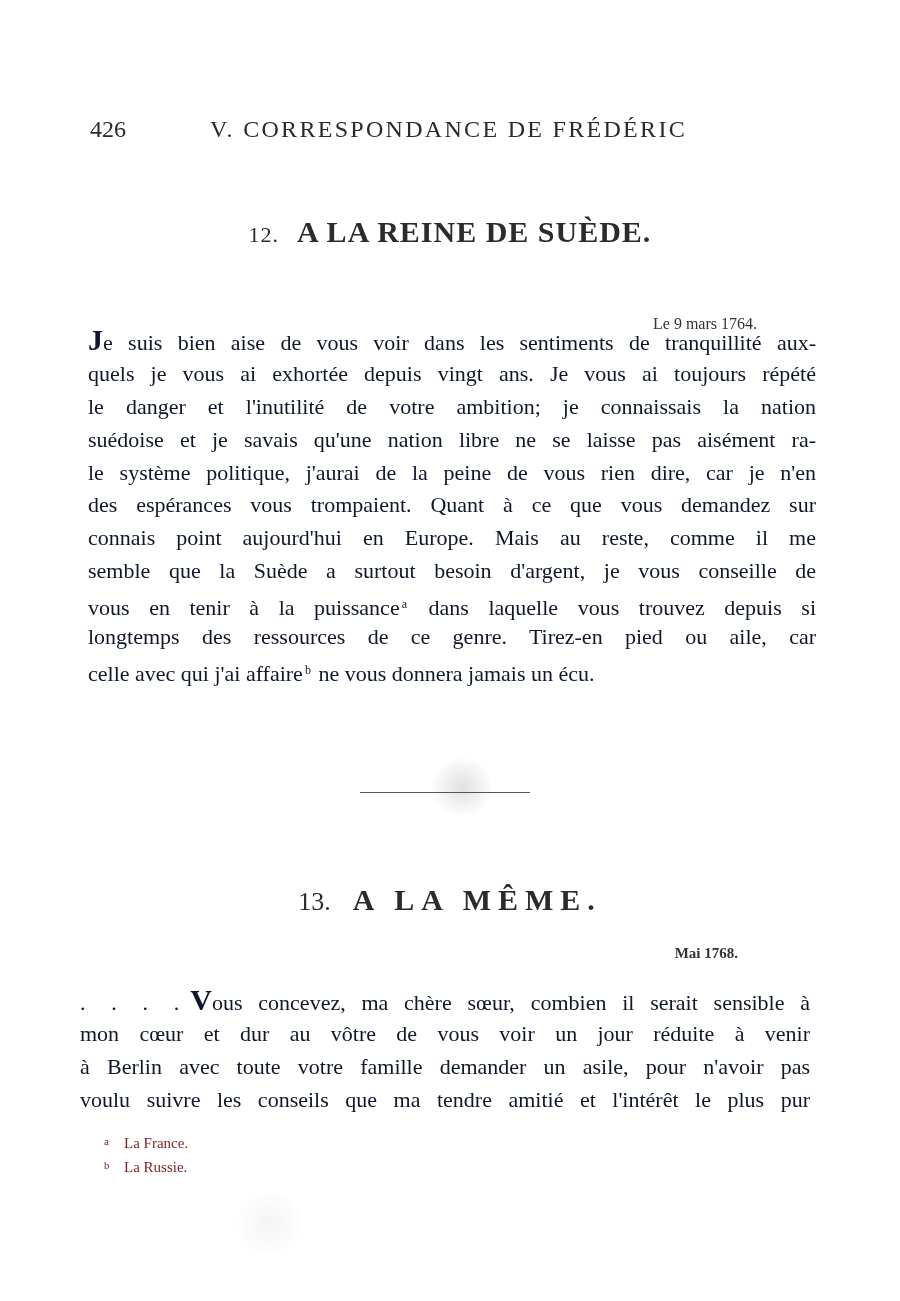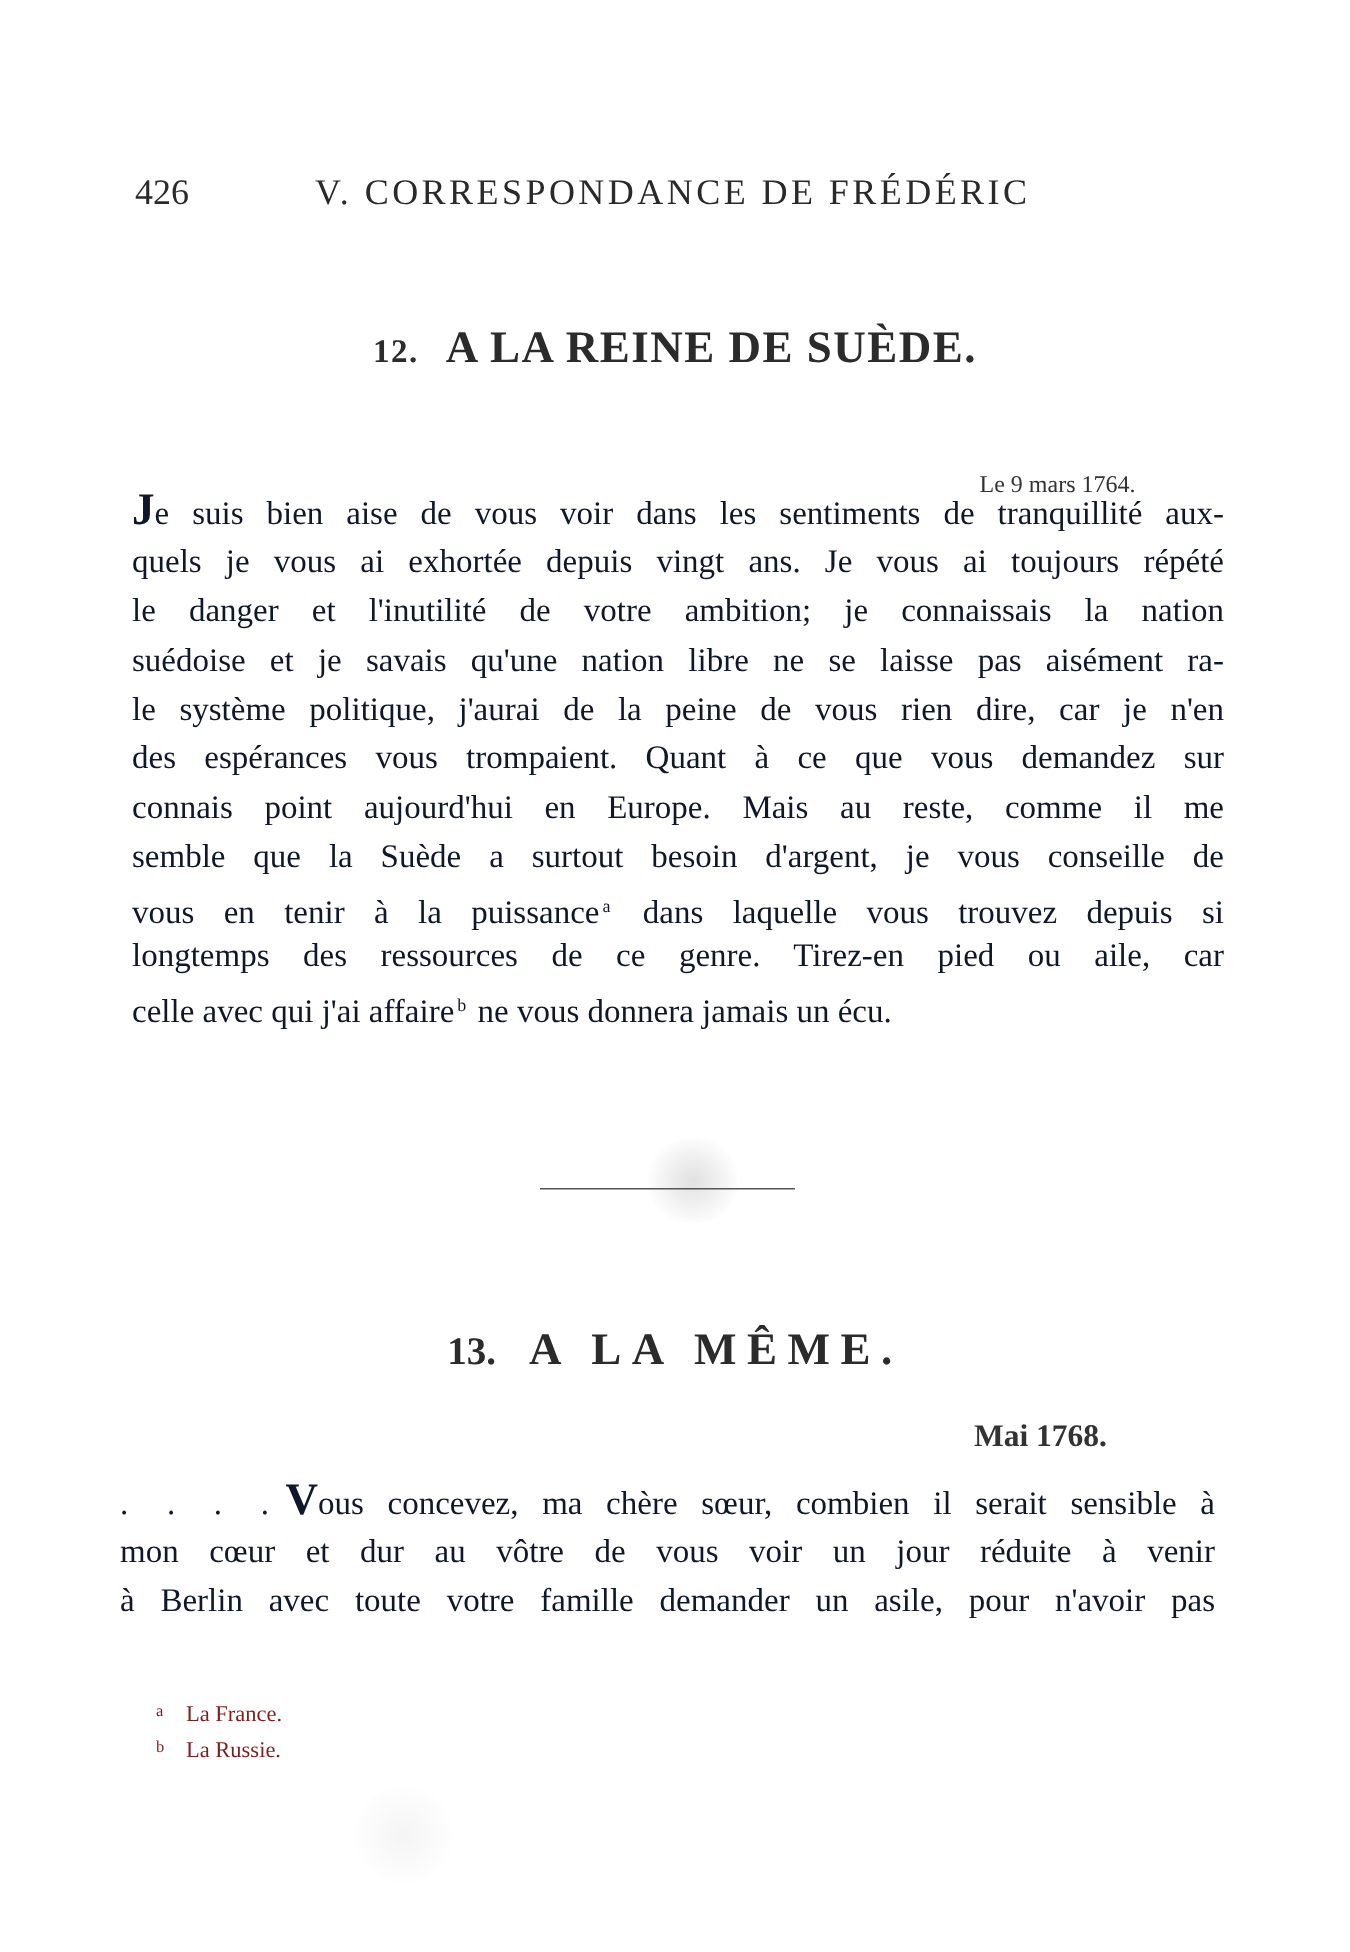--- a/index.html
+++ b/index.html
@@ -12,30 +12,30 @@
     position: absolute; top: 116px; left: 90px; width: 640px; height: 32px;
     font-size: 24px; letter-spacing: 1.5px; white-space: nowrap;
   }
   .running-head .pageno { position: absolute; left: 0; top: 0; letter-spacing: 0; }
   .running-head .title { position: absolute; left: 120px; top: 0; letter-spacing: 2.3px; }
 
   .heading {
     position: absolute; left: 0; width: 900px; text-align: center; white-space: nowrap;
     font-weight: bold; color: #2b2b2b;
   }
-  .heading .num { font-weight: bold; font-size: 22px; margin-right: 18px; letter-spacing: 1px; }
+  .heading .num { font-weight: normal; font-size: 22px; margin-right: 18px; letter-spacing: 1px; }
   #h12 { top: 215px; font-size: 30px; letter-spacing: 1px; }
   #h13 { top: 883px; font-size: 30px; letter-spacing: 7px; }
   #h13 .num { font-size: 26px; letter-spacing: 0; margin-right: 22px; }
 
   .date {
     position: absolute; font-size: 16px; color: #333; white-space: nowrap;
   }
   #date12 { top: 283px; right: 143px; margin-top: 32px; }
-  #date13 { top: 945px; right: 162px; font-weight: bold; font-size: 21px; }
+  #date13 { top: 945px; right: 162px; font-weight: bold; font-size: 15px; }
 
   .body-text {
     position: absolute; font-size: 22px; line-height: 32.9px; color: #0f172a;
   }
   #body12 { top: 325px; left: 88px; width: 728px; }
   #body13 { top: 985px; left: 80px; width: 730px; }
   .line { display: block; white-space: nowrap; text-align: justify; text-align-last: justify; height: 32.9px; }
   .line.last { text-align-last: left; }
   .dropcap { font-size: 30px; font-weight: bold; line-height: 1; }
   .lead-dots { letter-spacing: 5px; margin-right: 6px; }
@@ -87,20 +87,21 @@
 
 <div class="heading" id="h13">
   <span class="num">13.</span><span>A LA MÊME.</span>
 </div>
 <div class="date" id="date13">Mai 1768.</div>
 
 <div class="body-text" id="body13">
   <span class="line"><span class="lead-dots">. . . .</span><span class="dropcap">V</span><span>ous concevez, ma chère sœur, combien il serait sensible à</span></span>
   <span class="line">mon cœur et dur au vôtre de vous voir un jour réduite à venir</span>
   <span class="line">à Berlin avec toute votre famille demander un asile, pour n'avoir pas</span>
+  <span class="line">voulu suivre les conseils que ma tendre amitié et l'intérêt le plus pur</span>
 </div>
 
 <div class="footnotes">
   <span class="fn"><span class="mark">a</span><span>La France.</span></span>
   <span class="fn"><span class="mark">b</span><span>La Russie.</span></span>
 </div>
 
 <div class="smudge" id="smudge2"></div>
 
 </body></html>

